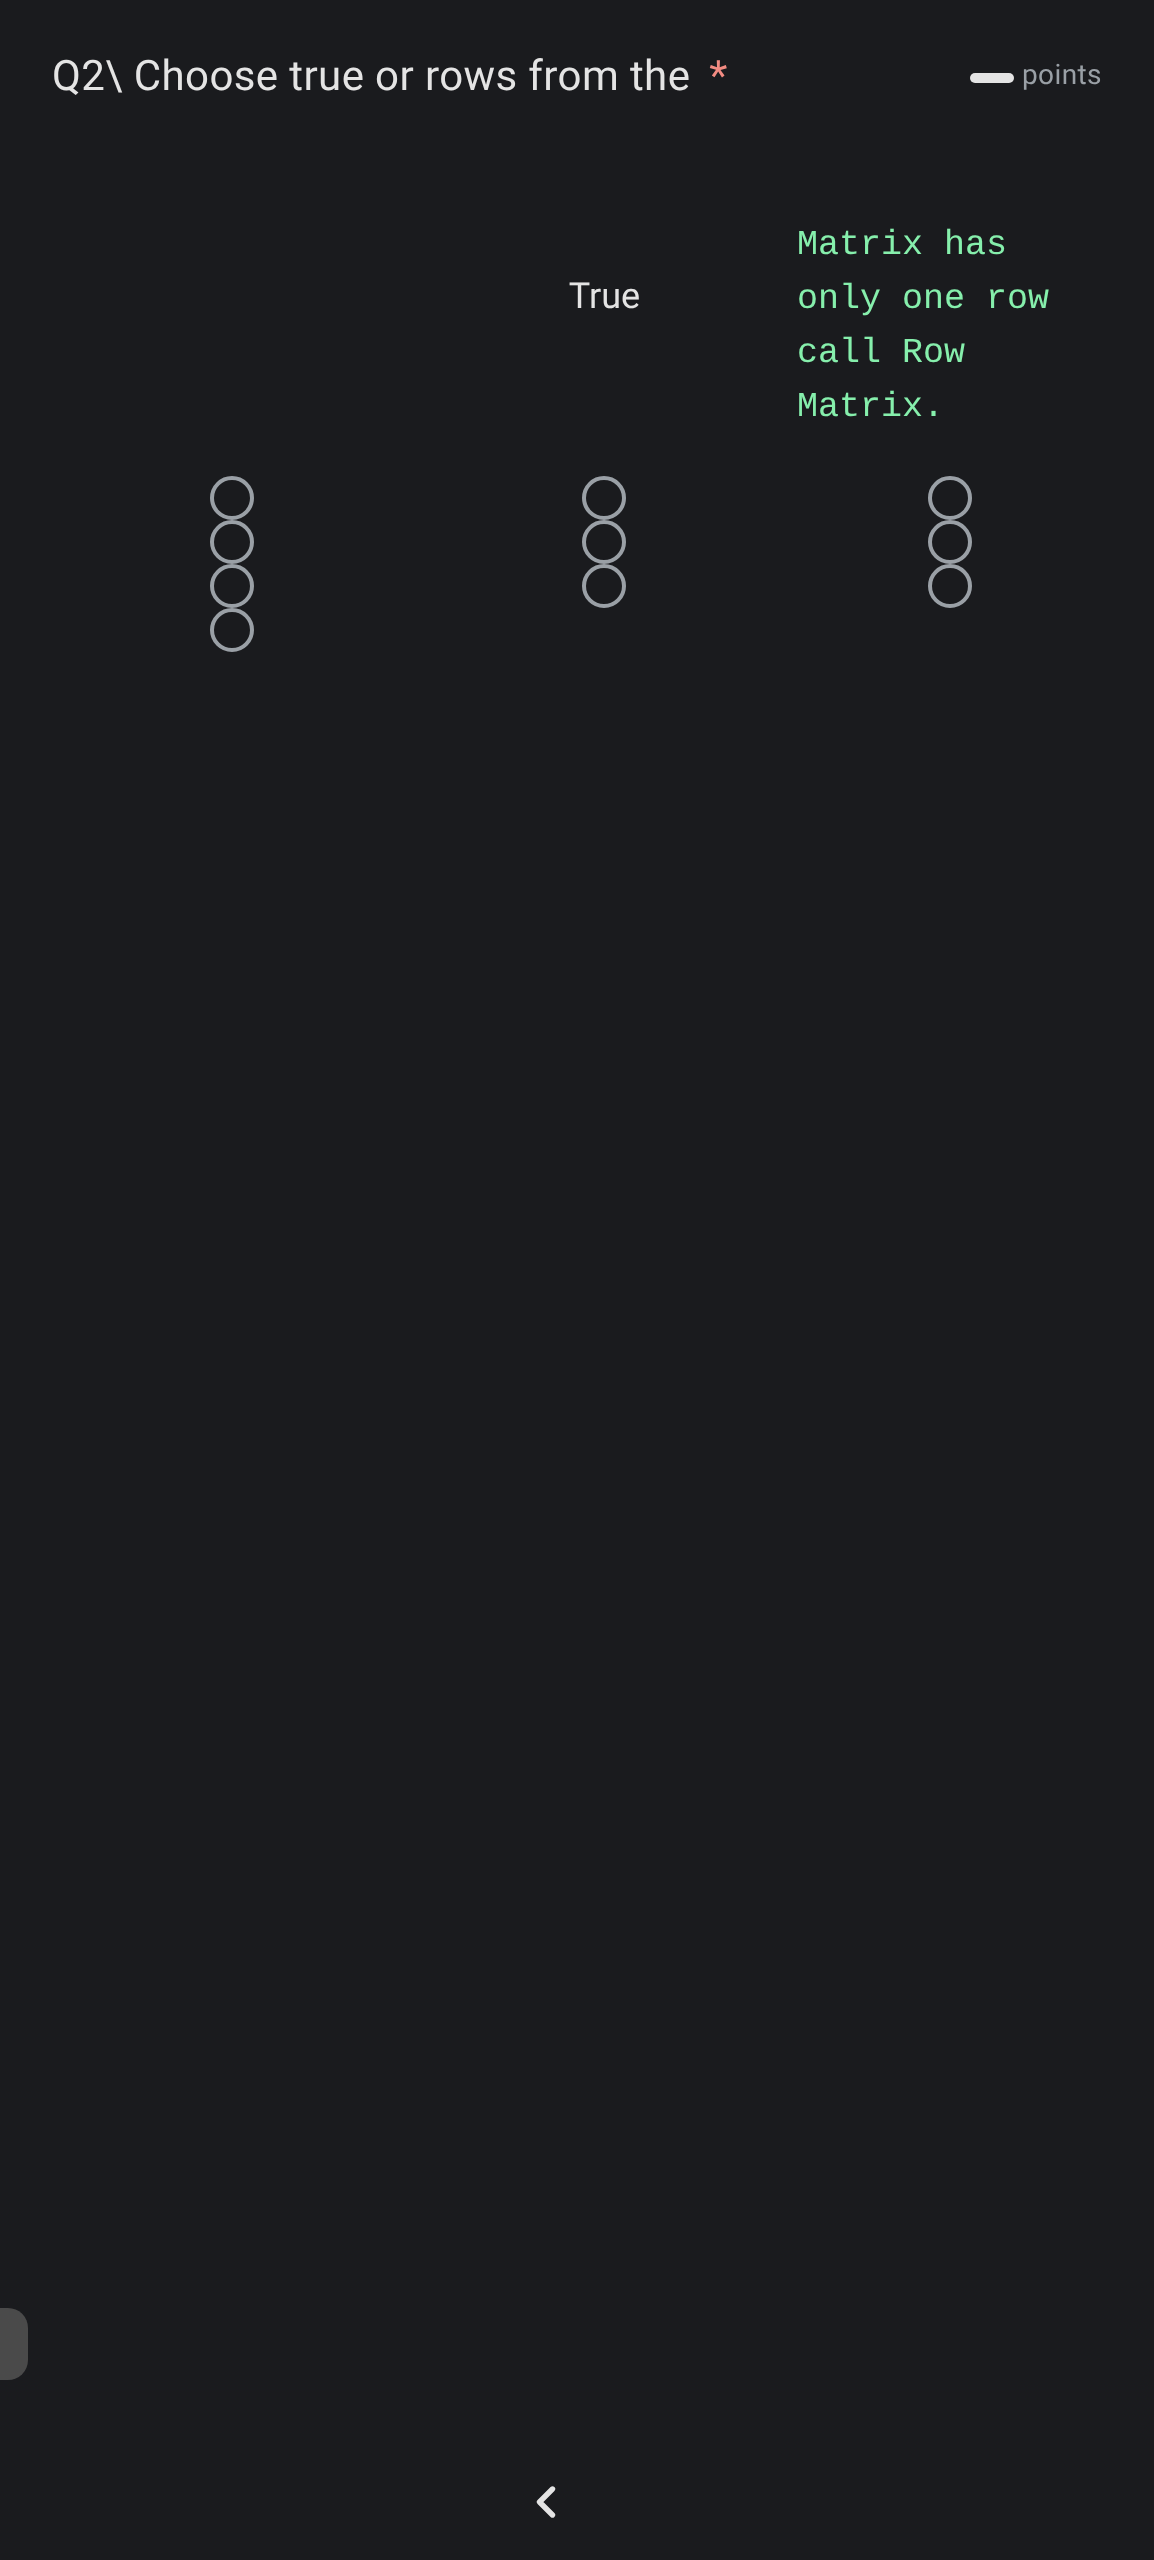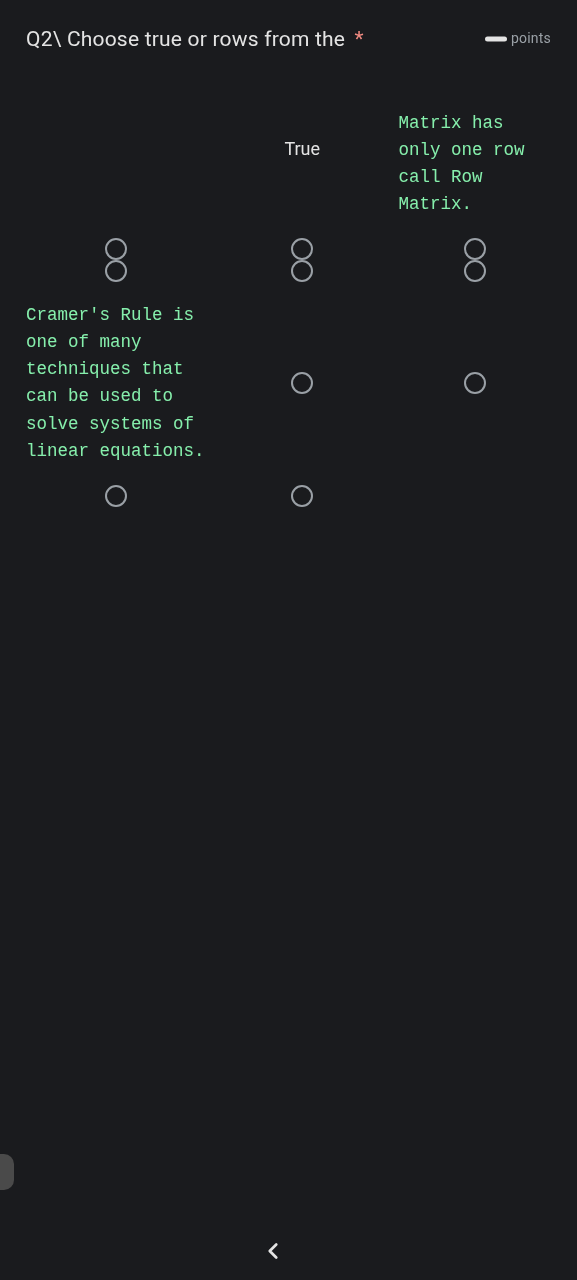--- a/index.html
+++ b/index.html
@@ -135,21 +135,20 @@
       <div class="radio"></div>
     </div>
 
     <div class="radio-cell">
       <div class="radio"></div>
     </div>
     <div class="radio-cell">
       <div class="radio"></div>
     </div>
 
-    <div class="row-label">Cramer's Rule is one of many techniques that can be used to solve systems of linear equations.</div>
     <div class="radio-cell">
       <div class="radio"></div>
     </div>
     <div class="radio-cell">
       <div class="radio"></div>
     </div>
 
     <div class="radio-cell">
       <div class="radio"></div>
     </div>

